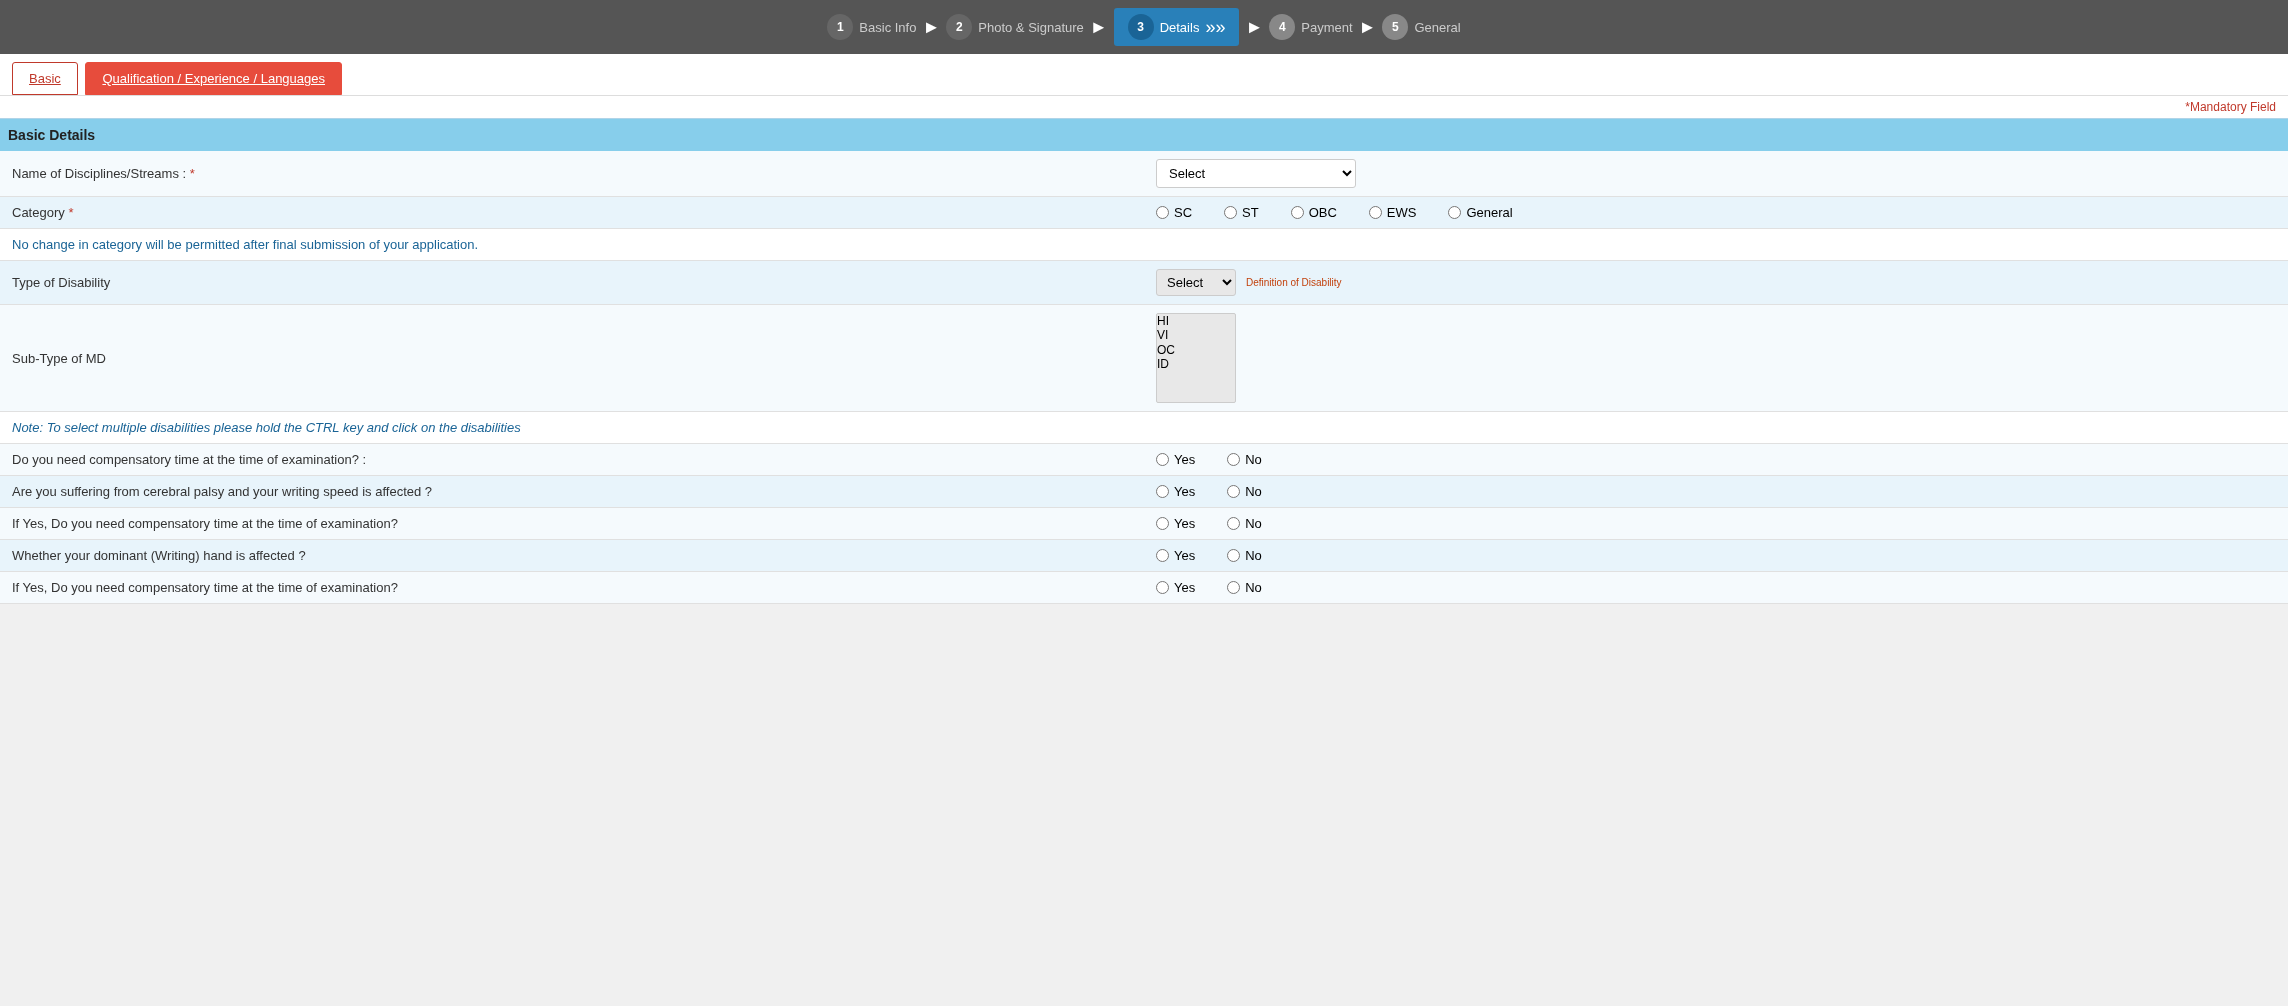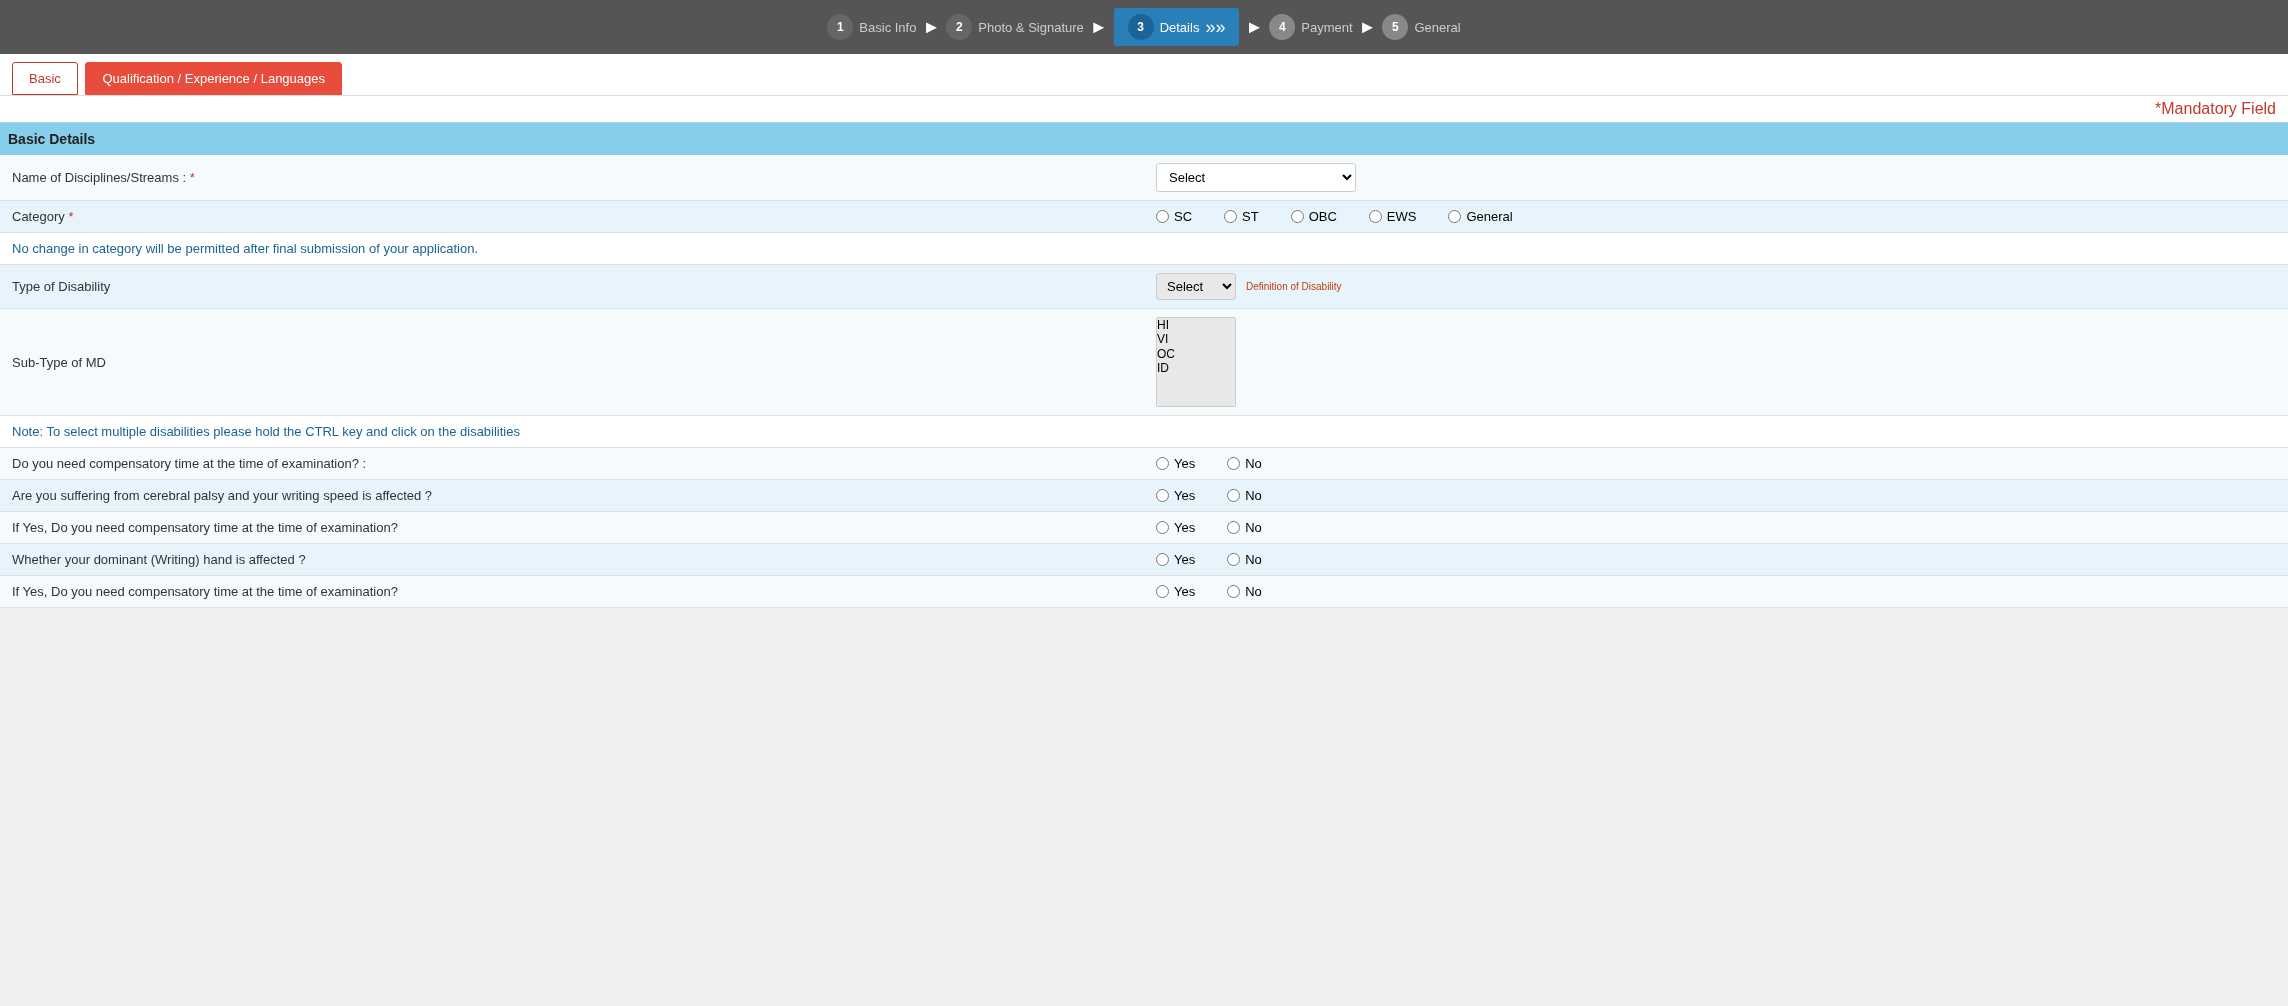--- a/index.html
+++ b/index.html
@@ -61,37 +61,38 @@
       border-bottom: 1px solid #ddd;
     }
     .tab-btn {
       display: inline-block;
       padding: 8px 16px;
       cursor: pointer;
       font-size: 13px;
       border: 1px solid #ccc;
       border-radius: 3px 3px 0 0;
       margin-right: 4px;
+      text-decoration: underline;
     }
     .tab-btn.basic {
       background: #fff;
       color: #c0392b;
       border-color: #c0392b;
     }
     .tab-btn.qual {
       background: #e74c3c;
       color: #fff;
       border-color: #e74c3c;
     }
 
     
     .mandatory-note {
       text-align: right;
       color: #c0392b;
-      font-size: 16px;
+      font-size: 12px;
       padding: 4px 12px;
       background: #fff;
     }
 
     
     .section-header {
       background: #87CEEB;
       padding: 8px 8px;
       font-weight: bold;
       font-size: 14px;
@@ -191,20 +192,21 @@
       width: 80px;
       height: 90px;
     }
 
     
     .note-row td {
       color: #1a6496;
       font-size: 13px;
       padding: 6px 12px;
       background: #fff !important;
+      font-style: italic;
     }
 
     .main-content {
       background: #fff;
       margin: 0;
     }
   </style>
 </head>
 <body>
 

